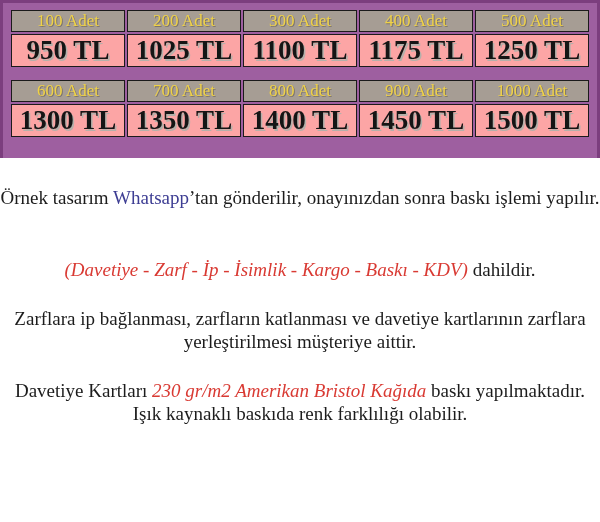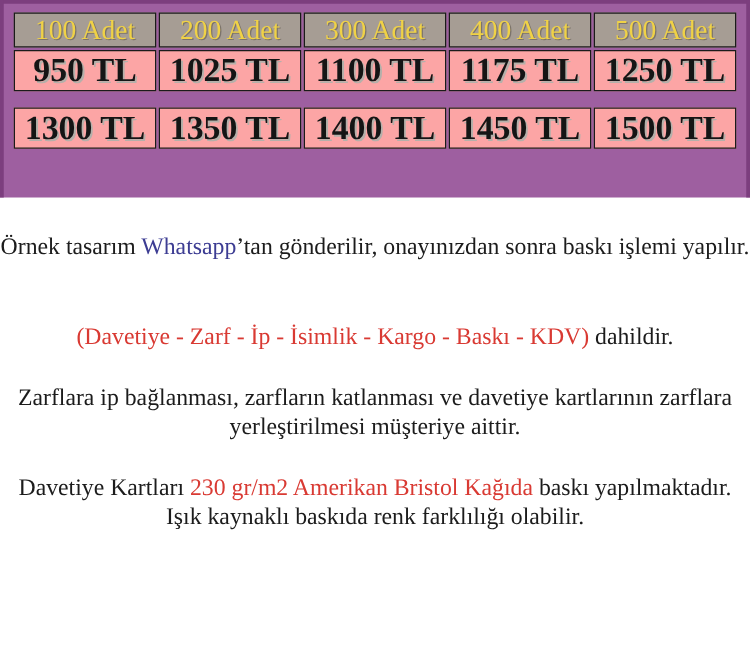--- a/index.html
+++ b/index.html
@@ -26,21 +26,21 @@
   }
   table.price-table + table.price-table { margin-top: 9px; }
   .price-table td {
     border: 1px solid var(--cell-border, #1b1b1b);
     text-align: center;
     vertical-align: middle;
   }
   .price-table .qty-cell {
     background: var(--header-bg, #a69d94);
     color: var(--header-fg, #f0d246);
-    font-size: 22px;
+    font-size: 17px;
     height: 21px;
     text-shadow: 1px 1px 0 rgba(90, 82, 72, 0.55);
   }
   .price-table .price-cell {
     background: #fca5a5;
     color: var(--price-fg, #151515);
     font-weight: bold;
     font-size: 27px;
     height: 28px;
     text-shadow: 1.5px 1.5px 0 #b5b0aa;
@@ -52,21 +52,21 @@
     text-align: center;
     font-size: 19px;
     line-height: 23px;
     color: var(--text, #1c1c1c);
   }
   .info-section p {
     margin: 0 0 26px 0;
     white-space: nowrap;
   }
   .seg-text { color: var(--text, #1c1c1c); }
-  .seg-red  { color: var(--red, #d93a33); }
+  .seg-red  { color: var(--red, #d93a33); font-style: italic; }
   .seg-link { color: var(--link, #3d3d93); cursor: pointer; }
 </style>
 </head>
 <body>
 
 <div class="pricing-panel">
   <table class="price-table">
       <tbody>
         <tr>
           <td class="qty-cell">100 Adet</td>
@@ -80,20 +80,27 @@
           <td class="price-cell">1025 TL</td>
           <td class="price-cell">1100 TL</td>
           <td class="price-cell">1175 TL</td>
           <td class="price-cell">1250 TL</td>
         </tr>
       </tbody>
     </table>
   <table class="price-table">
       <tbody>
         <tr>
+          <td class="qty-cell">600 Adet</td>
+          <td class="qty-cell">700 Adet</td>
+          <td class="qty-cell">800 Adet</td>
+          <td class="qty-cell">900 Adet</td>
+          <td class="qty-cell">1000 Adet</td>
+        </tr>
+        <tr>
           <td class="price-cell">1300 TL</td>
           <td class="price-cell">1350 TL</td>
           <td class="price-cell">1400 TL</td>
           <td class="price-cell">1450 TL</td>
           <td class="price-cell">1500 TL</td>
         </tr>
       </tbody>
     </table>
 </div>
 

